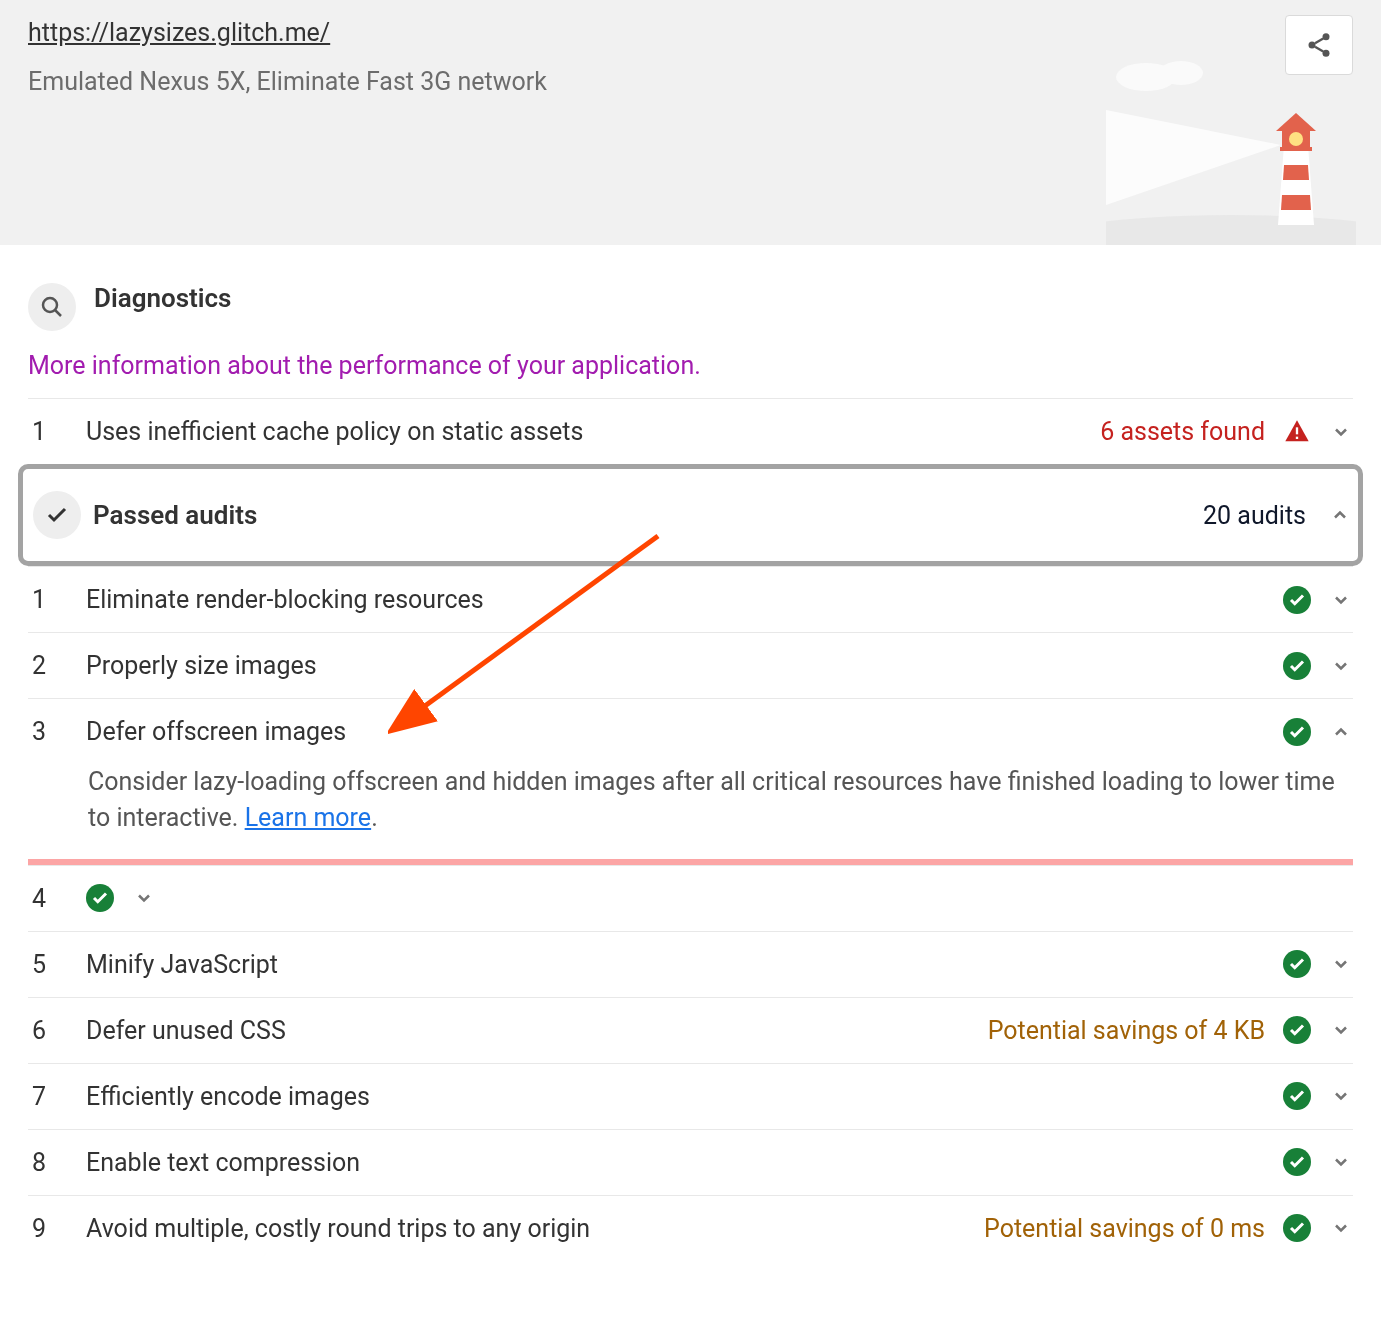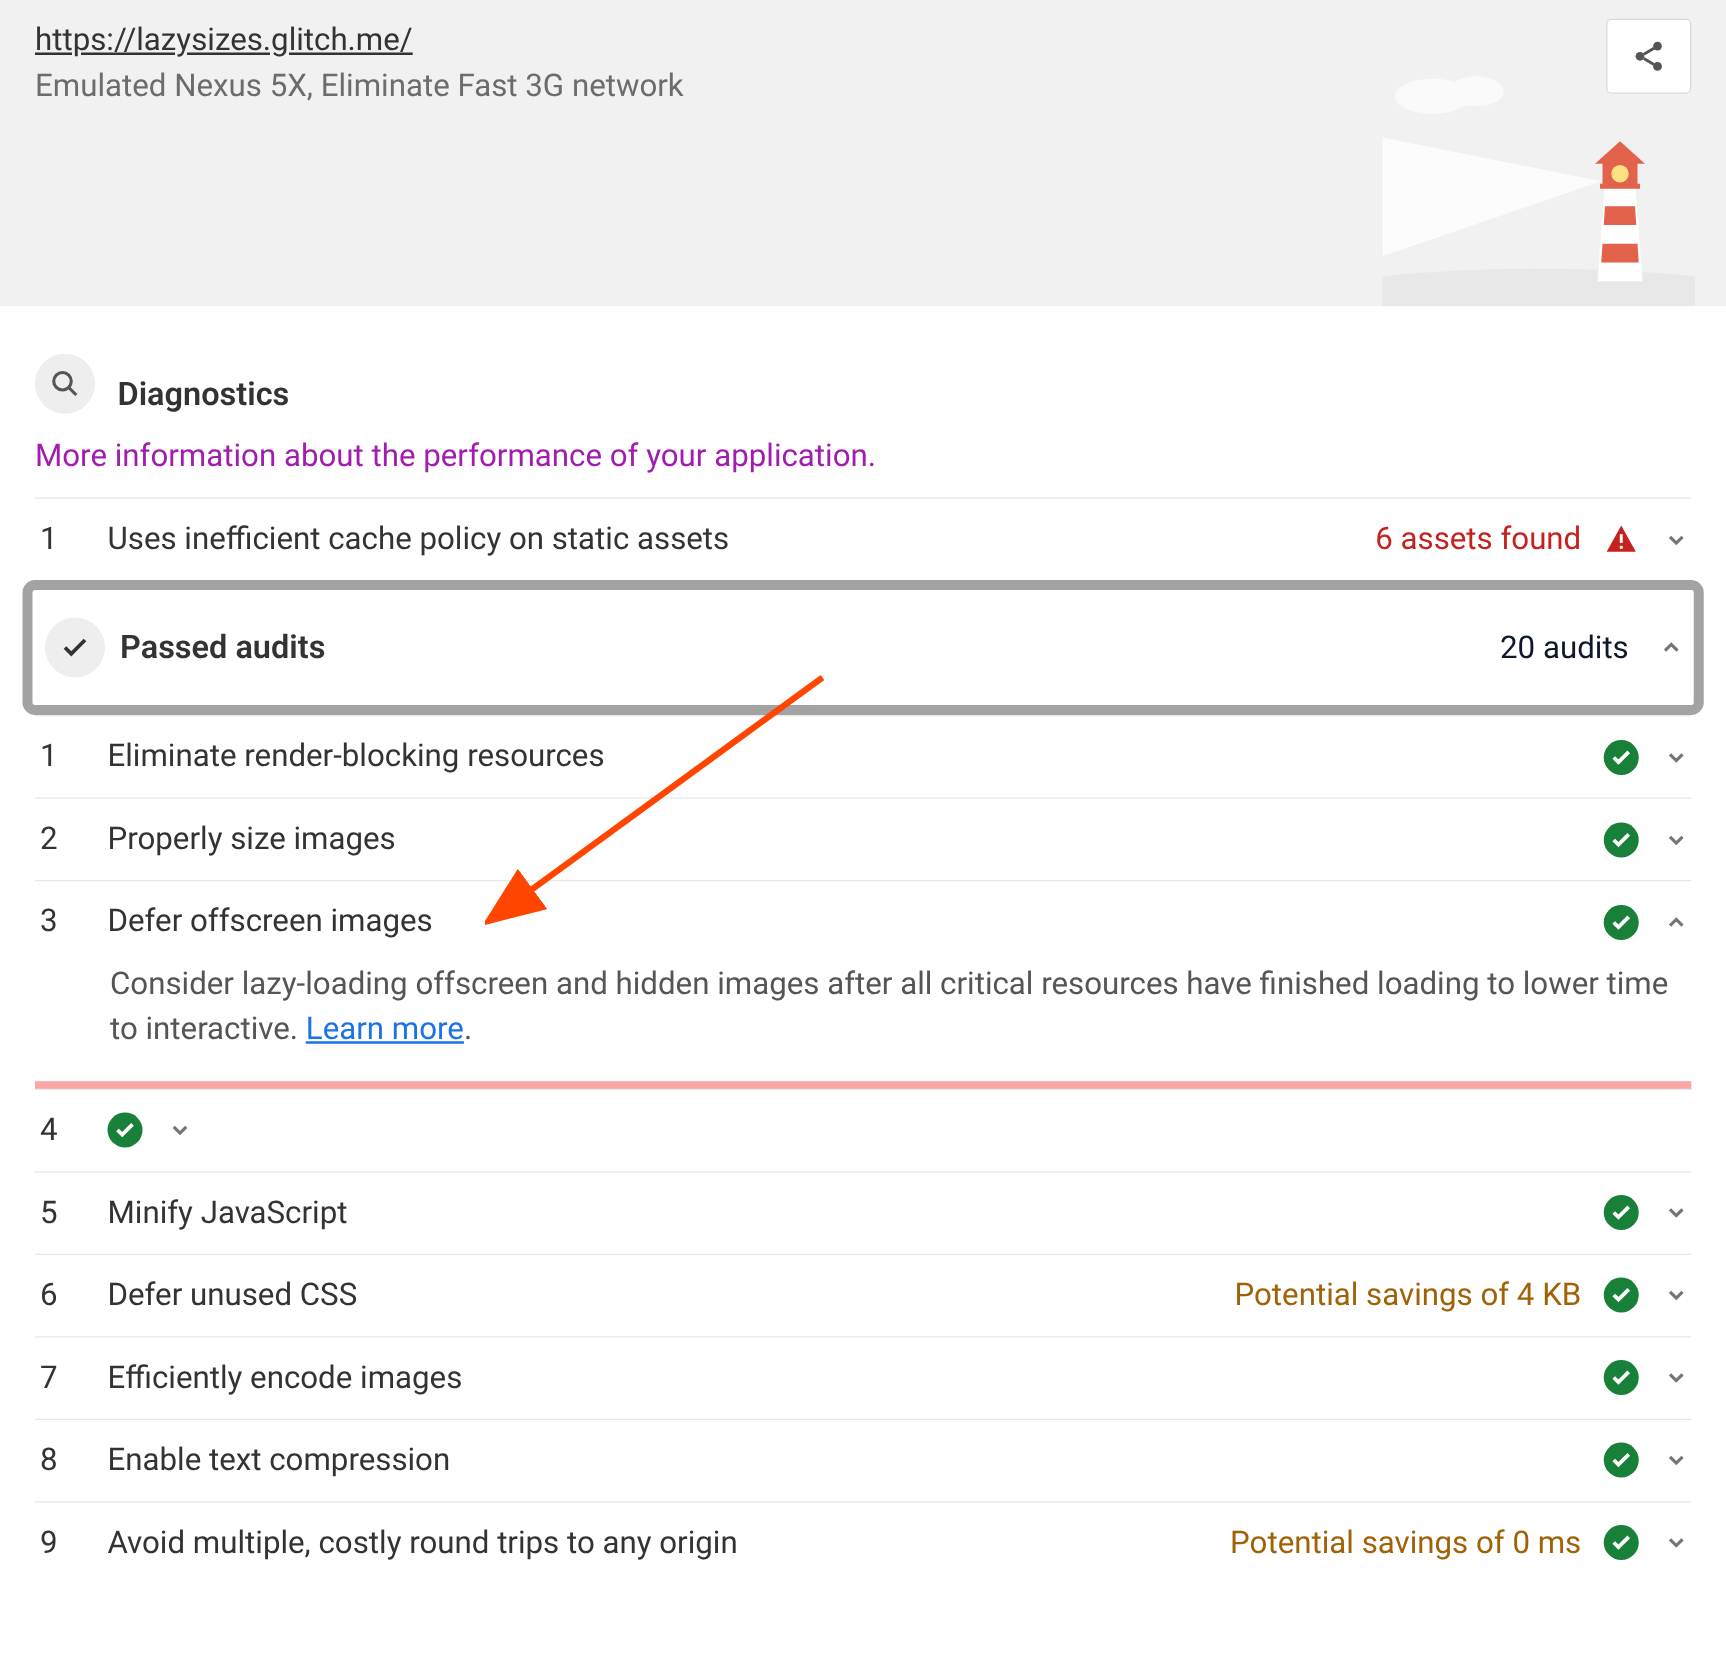--- a/index.html
+++ b/index.html
@@ -14,21 +14,21 @@
       padding: 18px 28px 0 28px;
       height: 245px;
       position: relative;
       overflow: hidden;
     }
     .header-url {
       font-size: 25px;
       color: #333;
       text-decoration: underline;
       display: inline-block;
-      margin-bottom: 8px;
+      margin-bottom: 20px;
     }
     .header-subtitle {
       font-size: 25px;
       color: #6c6c6c;
     }
     .share-btn {
       position: absolute;
       top: 15px;
       right: 28px;
       width: 68px;
@@ -46,21 +46,21 @@
       right: 25px;
       bottom: 0;
       width: 250px;
       height: 190px;
     }
     .content {
       padding: 20px 28px 0 28px;
     }
     .section-header {
       display: flex;
-      align-items: flex-end;
+      align-items: flex-start;
       gap: 18px;
       padding: 18px 0 14px 0;
     }
     .search-circle {
       width: 48px;
       height: 48px;
       background: #eeeeee;
       border-radius: 50%;
       display: flex;
       align-items: center;
@@ -121,21 +121,21 @@
       flex-shrink: 0;
     }
     .chevron {
       width: 24px;
       color: #757575;
       display: flex;
       align-items: center;
       justify-content: center;
     }
     .highlighted-section {
-      border: 8px solid #a3a3a3;
+      border: 5px solid #a3a3a3;
       border-radius: 10px;
       margin: 0 -10px;
       padding: 0 6px;
       position: relative;
     }
     .highlighted-section .audit-row {
       border-top: none;
       padding: 22px 0;
     }
     .check-circle {

